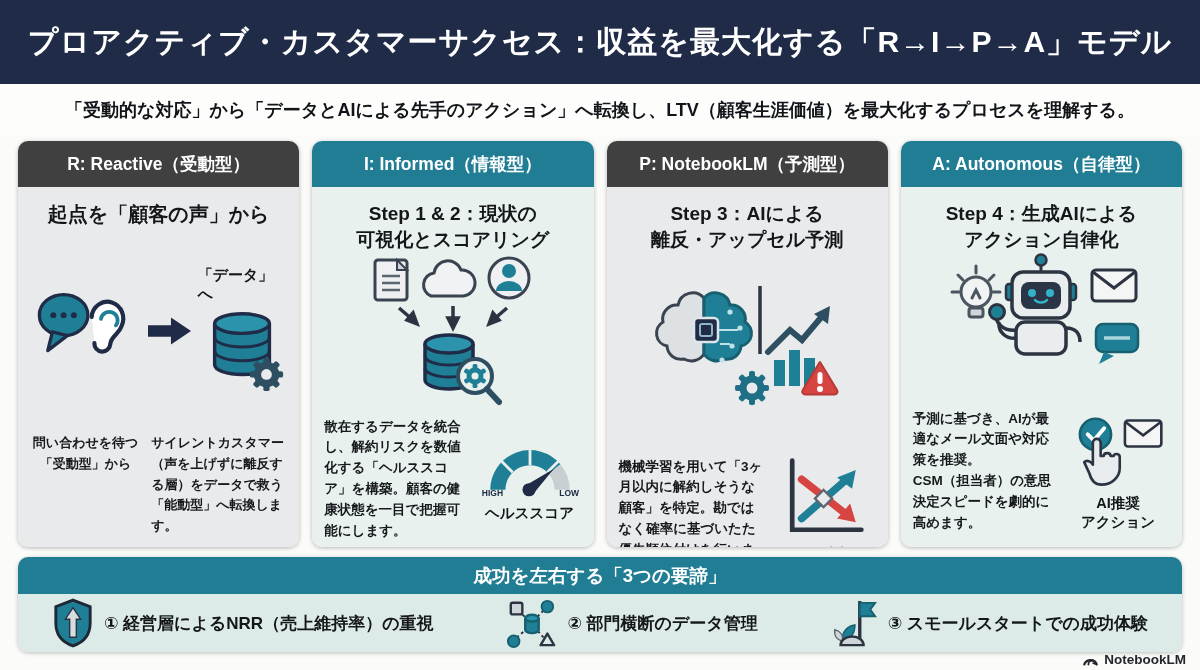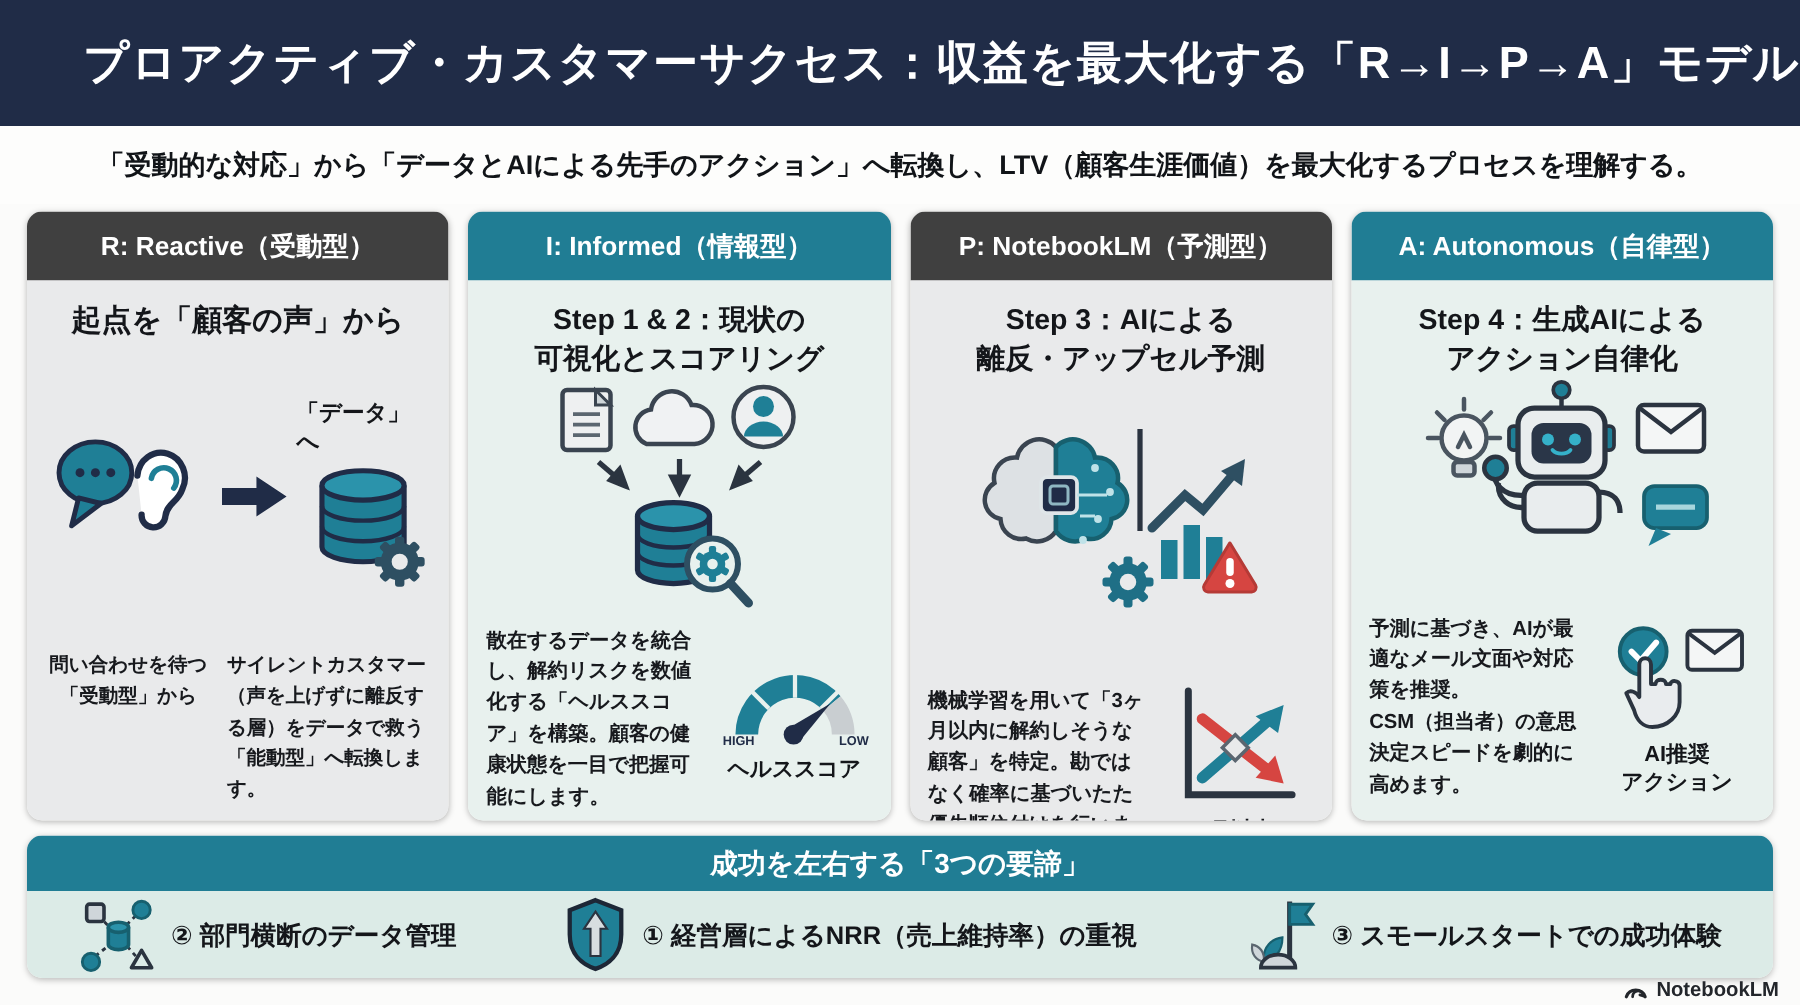--- a/index.html
+++ b/index.html
@@ -1,21 +1,21 @@
 <!DOCTYPE html>
 <html><head>
 <meta charset="utf-8">
 <style>
   html,body{margin:0;padding:0;background:#fbfbfa;}
   *{box-sizing:border-box;}
   .page{position:relative;width:1200px;height:670px;overflow:hidden;background:#fbfbfa;
         font-family:"Liberation Sans","DejaVu Sans",sans-serif;color:#15181c;}
   
   .titlebar{position:absolute;top:0;left:0;width:100%;height:84px;background:#202c47;
-            display:flex;align-items:center;justify-content:flex-end;}
+            display:flex;align-items:center;justify-content:center;}
   .titlebar h1{margin:0;color:#ffffff;font-size:30px;font-weight:700;letter-spacing:1px;}
   .subtitle{position:absolute;top:84px;left:0;width:100%;height:52px;background:#fdfdfc;
             display:flex;align-items:center;justify-content:center;
             font-size:18px;font-weight:700;color:#111418;}
   
   .cards{position:absolute;top:141px;left:18px;width:1164px;height:406px;display:flex;gap:13px;}
   .card{flex:1;border-radius:10px;overflow:hidden;display:flex;flex-direction:column;
         box-shadow:0 1px 4px rgba(0,0,0,.28);}
   .card-head{height:46px;flex:0 0 46px;display:flex;align-items:center;justify-content:center;
              color:#fff;font-size:17.5px;font-weight:700;}
@@ -332,20 +332,29 @@
         </div>
       </div>
     </section>
   </div>
 
   <div class="bottom-box">
     <div class="bottom-head">成功を左右する「3つの要諦」</div>
     <div class="bottom-body">
       <div class="bottom-item">
         <span>
+          <svg width="42" height="50" viewBox="0 0 44 52">
+            <path d="M22 2 L40 9 V26 C40 40 31 47 22 50 C13 47 4 40 4 26 V9 Z" fill="#1f7f96" stroke="#1d2736" stroke-width="3"></path>
+            <polygon points="22,10 30,22 25.5,22 25.5,41 18.5,41 18.5,22 14,22" fill="#d7dde0" stroke="#2b3440" stroke-width="1.5"></polygon>
+          </svg>
+        </span>
+        <span class="lbl">① 経営層によるNRR（売上維持率）の重視</span>
+      </div>
+      <div class="bottom-item">
+        <span>
           <svg width="52" height="52" viewBox="0 0 54 54">
             <g stroke="#2b3440" stroke-width="2" stroke-dasharray="3 3" fill="none">
               <line x1="14" y1="14" x2="24" y2="24"></line>
                 <line x1="40" y1="14" x2="32" y2="22"></line>
               <line x1="12" y1="42" x2="22" y2="34"></line>
                 <line x1="40" y1="42" x2="33" y2="34"></line>
             </g>
             <rect x="6" y="6" width="12" height="12" rx="2" fill="#cfd6da" stroke="#2b3440" stroke-width="2.5"></rect>
             <circle cx="44" cy="10" r="6" fill="#1f7f96" stroke="#17606f" stroke-width="2"></circle>
             <g>
@@ -353,29 +362,20 @@
               <ellipse cx="28" cy="22" rx="7" ry="3.5" fill="#2b93ab" stroke="#17606f" stroke-width="2.5"></ellipse>
             </g>
             <circle cx="9" cy="46" r="6" fill="#1f7f96" stroke="#17606f" stroke-width="2"></circle>
             <path d="M44 38 l7 12 h-14 z" fill="none" stroke="#2b3440" stroke-width="2.5" stroke-linejoin="round"></path>
           </svg>
         </span>
         <span class="lbl">② 部門横断のデータ管理</span>
       </div>
       <div class="bottom-item">
         <span>
-          <svg width="42" height="50" viewBox="0 0 44 52">
-            <path d="M22 2 L40 9 V26 C40 40 31 47 22 50 C13 47 4 40 4 26 V9 Z" fill="#1f7f96" stroke="#1d2736" stroke-width="3"></path>
-            <polygon points="22,10 30,22 25.5,22 25.5,41 18.5,41 18.5,22 14,22" fill="#d7dde0" stroke="#2b3440" stroke-width="1.5"></polygon>
-          </svg>
-        </span>
-        <span class="lbl">① 経営層によるNRR（売上維持率）の重視</span>
-      </div>
-      <div class="bottom-item">
-        <span>
           <svg width="48" height="52" viewBox="0 0 50 54">
             <line x1="31" y1="4" x2="31" y2="44" stroke="#2b3440" stroke-width="3.5"></line>
             <path d="M31 6 h16 l-5 7 l5 7 h-16 z" fill="#1f7f96" stroke="#17606f" stroke-width="2"></path>
             <path d="M13 46 c-1 -11 6 -16 13 -17 c0 10 -6 16 -13 17 z" fill="#1f7f96" stroke="#17606f" stroke-width="1.5"></path>
             <path d="M13 46 c1 -7 -3 -11 -8 -12 c-1 7 3 11 8 12 z" fill="#cfd6da" stroke="#5b6670" stroke-width="1.5"></path>
             <path d="M11 50 a12 9 0 0 1 24 0 z" fill="#cfd6da" stroke="#2b3440" stroke-width="2.5"></path>
           </svg>
         </span>
         <span class="lbl">③ スモールスタートでの成功体験</span>
       </div>

